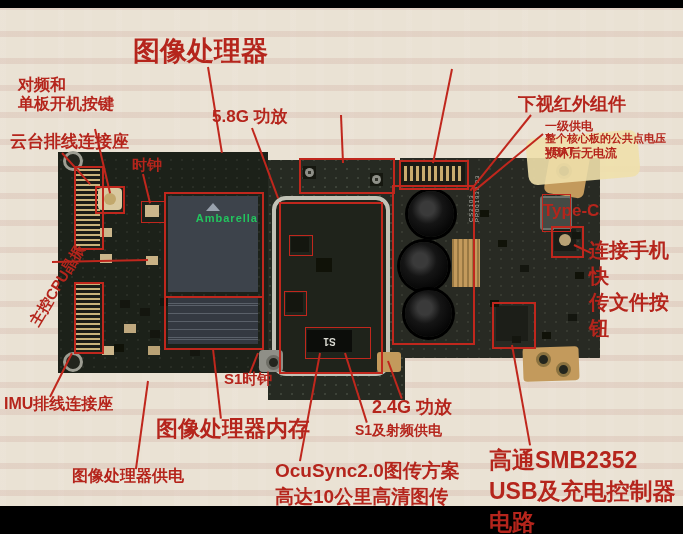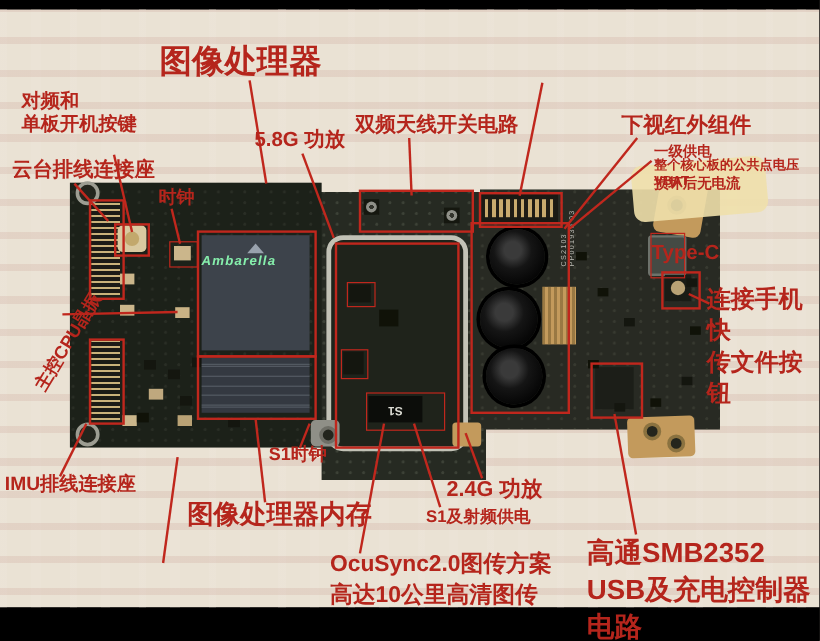--- a/index.html
+++ b/index.html
@@ -16,21 +16,21 @@
   .bar{position:absolute;left:0;width:683px;background:#000;}
   
   #board{position:absolute;left:58px;top:148px;width:544px;height:256px;background:#262a22;
     clip-path:polygon(0px 4px,210px 4px,210px 12px,342px 12px,342px 10px,542px 10px,542px 210px,347px 210px,347px 252px,210px 252px,210px 225px,0px 225px);
     background-image:radial-gradient(circle at 3px 3px, rgba(120,128,110,.28) 1px, transparent 1.5px);
     background-size:11px 9px;}
   .sectL{position:absolute;left:0;top:4px;width:210px;height:221px;background:rgba(18,22,16,.45);}
   .sectR{position:absolute;left:342px;top:10px;width:200px;height:200px;background:rgba(46,44,36,.35);}
   .shield{position:absolute;left:214px;top:48px;width:110px;height:172px;border:4px solid #c2c2b6;border-radius:14px;background:#1f231b;}
   .chip{position:absolute;background:#3d434b;}
-  .chiptxt{color:#86efac;text-align:left;font-style:italic;}
+  .chiptxt{color:#22c55e;text-align:right;}
   .fpc{position:absolute;width:24px;background:#1b1b16;
        background-image:repeating-linear-gradient(0deg,#c9b27a 0 2px,transparent 2px 5px);}
   .pins{position:absolute;background:repeating-linear-gradient(90deg,#c9ab6e 0 3px,#201d15 3px 6px);}
   .hole{position:absolute;border-radius:50%;background:#23251d;border:3px solid #9d9d92;}
   .cam{position:absolute;border-radius:50%;background:radial-gradient(circle at 42% 38%, #3a3a3a 0 18%, #151515 40%, #050505 75%);box-shadow:0 0 0 3px #000;}
   .gold{position:absolute;background:#c39a5c;}
   .ufl{position:absolute;width:13px;height:13px;background:#15170f;}
   .ufl::after{content:"";position:absolute;left:2px;top:2px;width:9px;height:9px;border-radius:50%;
        background:radial-gradient(circle,#33342c 0 30%,#8f9088 31% 100%);}
   .scat{position:absolute;}
@@ -155,31 +155,31 @@
   <div class="ln" style="left:512px;top:344px;width:102px;transform:rotate(79.8deg)"></div>
 
   <div class="note" style="left:527px;top:134px;width:112px;height:47px"></div>
 
   <div class="lbl" style="left:18px;top:76px;font-size:16px">对频和
 单板开机按键</div>
   <div class="lbl" style="left:133px;top:36px;font-size:27px">图像处理器</div>
   <div class="lbl" style="left:10px;top:132px;font-size:17px">云台排线连接座</div>
   <div class="lbl" style="left:132px;top:156px;font-size:15px">时钟</div>
   <div class="lbl" style="left:212px;top:107px;font-size:17px">5.8G 功放</div>
-  <div class="lbl" style="left:296px;top:94px;font-size:17px">双频天线开关电路</div>
   <div class="lbl" style="left:518px;top:94px;font-size:18px">下视红外组件</div>
   <div class="lbl sm" style="left:545px;top:119px;font-size:12px">一级供电</div>
   <div class="lbl sm" style="left:545px;top:132px;font-size:11px">整个核心板的公共点电压VBAT</div>
   <div class="lbl sm" style="left:545px;top:146px;font-size:12px">损坏后无电流</div>
   <div class="lbl" style="left:543px;top:201px;font-size:17px">Type-C</div>
   <div class="lbl" style="left:589px;top:237px;font-size:20px;line-height:1.3">连接手机快
 传文件按钮</div>
   <div class="lbl" style="left:26px;top:320px;font-size:15px;transform:rotate(-59deg);transform-origin:0 0">主控CPU晶振</div>
   <div class="lbl" style="left:4px;top:395px;font-size:16px">IMU排线连接座</div>
   <div class="lbl" style="left:156px;top:416px;font-size:22px">图像处理器内存</div>
   <div class="lbl" style="left:224px;top:370px;font-size:15px">S1时钟</div>
+  <div class="lbl" style="left:72px;top:467px;font-size:16px">图像处理器供电</div>
   <div class="lbl" style="left:372px;top:397px;font-size:18px">2.4G 功放</div>
   <div class="lbl" style="left:355px;top:422px;font-size:14px">S1及射频供电</div>
   <div class="lbl" style="left:275px;top:458px;font-size:19px;line-height:1.35">OcuSync2.0图传方案
 高达10公里高清图传</div>
   <div class="lbl" style="left:489px;top:445px;font-size:23px;line-height:1.35">高通SMB2352
 USB及充电控制器电路</div>
 </div>
 
 </body></html>

